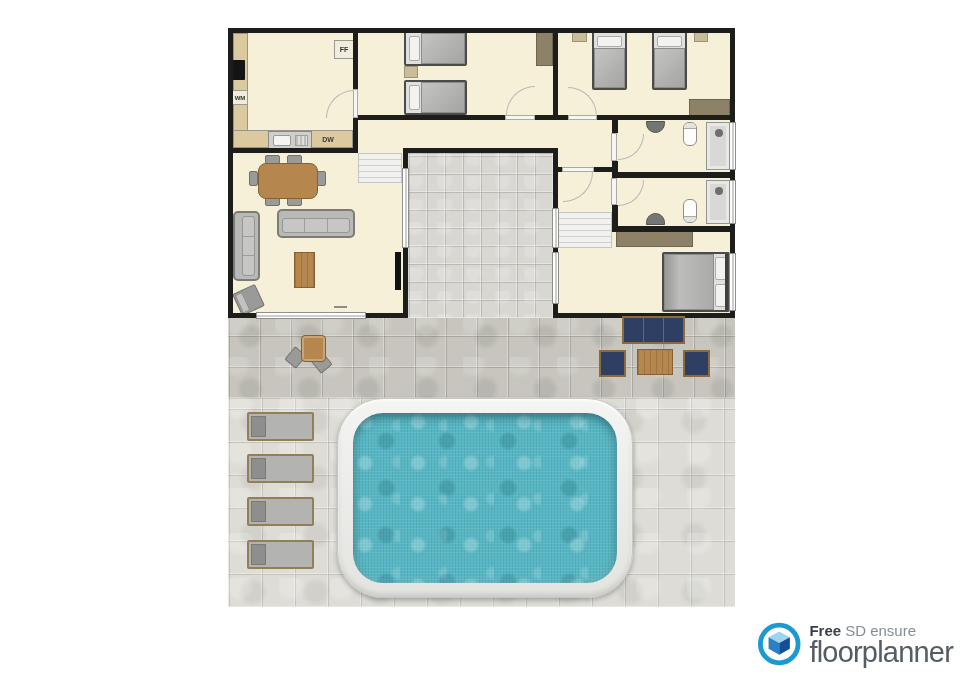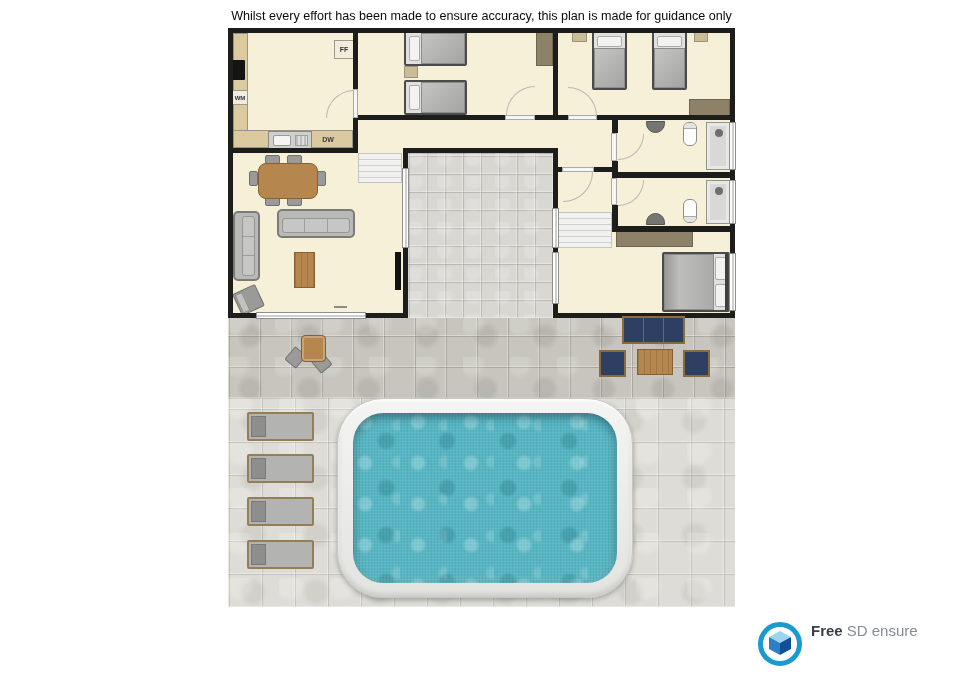--- a/index.html
+++ b/index.html
@@ -104,21 +104,20 @@
   .logo-text1{font-size:15px;line-height:16px;}
   .free{font-weight:bold;color:#383f46;}
   .sdexport{color:#848d95;margin-left:4px;}
   .brand{font-size:29px;line-height:27px;color:#545c64;letter-spacing:-0.8px;}
 </style>
 </head>
 <body>
 
 <div id="canvas">
 
-  <div class="a disclaimer" style="left:228px;top:9px;width:507px;height:16px">Whilst every effort has been made to ensure accuracy, this plan is made for guidance only</div>
 
   <div class="a room" style="left:228px;top:28px;width:180px;height:290px"></div>
   <div class="a room" style="left:358px;top:28px;width:200px;height:125px"></div>
   <div class="a room" style="left:553px;top:28px;width:182px;height:290px"></div>
 
   <div class="a tile-dark" style="left:228px;top:316px;width:507px;height:82px"></div>
   <div class="a tile-light" style="left:228px;top:398px;width:507px;height:209px"></div>
   <div class="a tile-court" style="left:408px;top:153px;width:145px;height:165px"></div>
 
   <div class="a counter" style="left:233px;top:33px;width:15px;height:110px"></div>
@@ -276,16 +275,17 @@
     <svg width="46" height="46" viewBox="0 0 46 46">
       <circle cx="23" cy="23" r="19.5" fill="#ffffff" stroke="#1b9ad2" stroke-width="5"></circle>
       <polygon points="23,10 34,16 23,22 12,16" fill="#9fd4f0"></polygon>
       <polygon points="12,16 23,22 23,34 12,28" fill="#2a7fc6"></polygon>
       <polygon points="23,22 34,16 34,28 23,34" fill="#134f97"></polygon>
     </svg>
     <div style="margin-left:8px;margin-top:2px">
       <div class="logo-text1">
         <span class="free">Free</span><span class="sdexport">SD ensure</span>
       </div>
+      <div class="brand">floorplanner</div>
     </div>
   </div>
 
 </div>
 
 </body></html>

